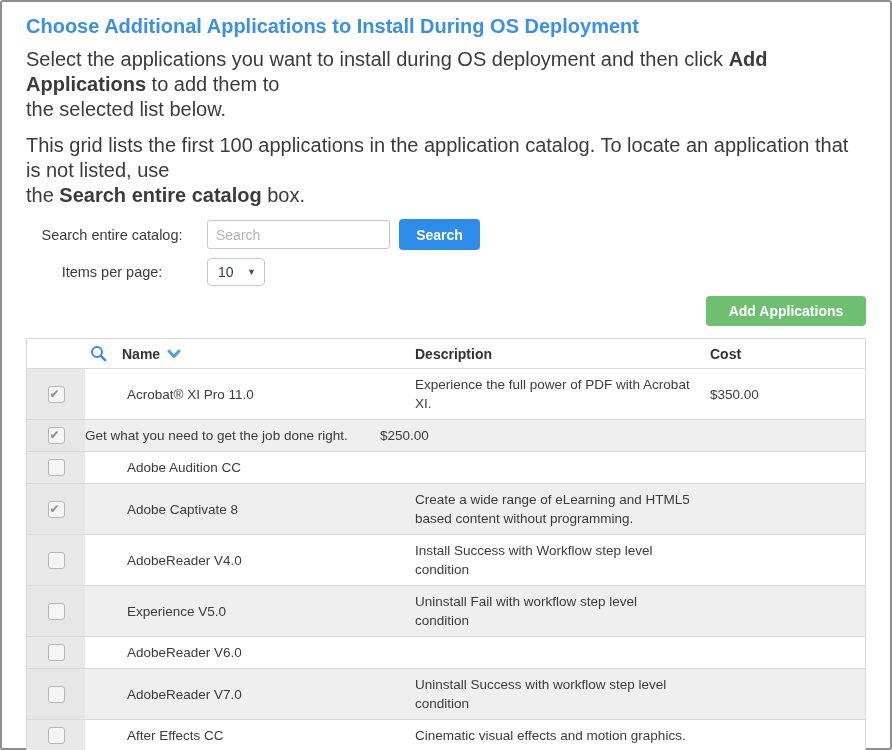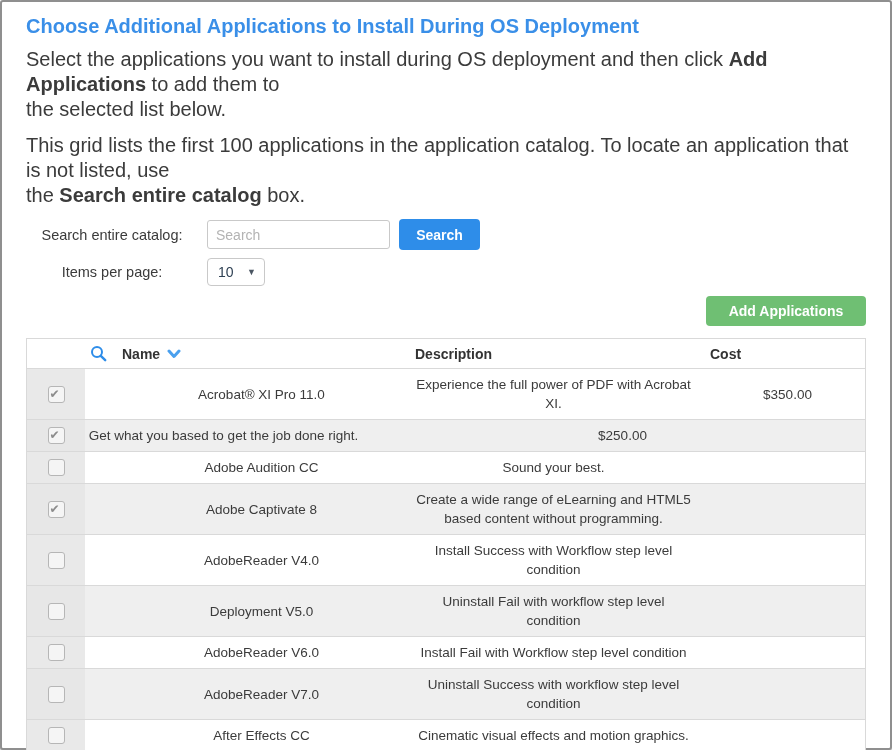--- a/index.html
+++ b/index.html
@@ -58,23 +58,23 @@
   }
   .select-value { font-size: 14px; color: #2e4053; }
   .select-arrow { font-size: 9px; color: #4a5562; }
 
   .add-row { display: flex; justify-content: flex-end; margin: 2px 0 12px 0; }
 
   
   .grid { border: 1px solid #d9d9d9; font-size: 13.5px; }
   .thead { display: flex; border-bottom: 1px solid #d9d9d9; background: #fff; }
   .th { font-weight: 700; color: #333; font-size: 14px; display: flex; align-items: center; }
-  .cell { box-sizing: border-box; text-align: center; }
+  .cell { box-sizing: border-box; }
   .col-check { width: 58px; display: flex; align-items: center; justify-content: center; }
-  .col-name  { width: 330px; padding-left: 23px; }
+  .col-name  { width: 330px; padding-left: 42px; }
   .col-desc  { width: 295px; padding-right: 18px; }
   .col-cost  { flex: 1; }
   .thead .col-check { height: 29px; }
   .thead .col-name { padding-left: 5px; }
   .name-header-label { margin: 0 7px 0 15px; }
   .trow { display: flex; align-items: center; border-bottom: 1px solid #d9d9d9; min-height: 31px; background: #fff; }
   .trow:last-child { border-bottom: none; }
   .trow.striped { background: #efefef; }
   .trow .col-check { align-self: stretch; background: #e9e9e9; }
   .trow.striped .col-check { background: #e7e7e7; }
@@ -164,29 +164,28 @@
             <span class="checkbox checked"></span>
           </div>
           <div class="cell col-name">Acrobat® XI Pro 11.0</div>
           <div class="cell col-desc">Experience the full power of PDF with Acrobat XI.</div>
           <div class="cell col-cost">$350.00</div>
         </div>
         <div class="trow striped">
           <div class="cell col-check">
             <span class="checkbox checked"></span>
           </div>
-          <div class="cell col-desc">Get what you based to get the job done right.</div>
+          <div class="cell col-desc">Get what you need to get the job done right.</div>
           <div class="cell col-cost">$250.00</div>
         </div>
         <div class="trow">
           <div class="cell col-check">
             <span class="checkbox"></span>
           </div>
           <div class="cell col-name">Adobe Audition CC</div>
-          <div class="cell col-desc">Sound your best.</div>
           <div class="cell col-cost"></div>
         </div>
         <div class="trow striped">
           <div class="cell col-check">
             <span class="checkbox checked"></span>
           </div>
           <div class="cell col-name">Adobe Captivate 8</div>
           <div class="cell col-desc">Create a wide range of eLearning and HTML5 based content without programming.</div>
           <div class="cell col-cost"></div>
         </div>
@@ -195,30 +194,29 @@
             <span class="checkbox"></span>
           </div>
           <div class="cell col-name">AdobeReader V4.0</div>
           <div class="cell col-desc">Install Success with Workflow step level condition</div>
           <div class="cell col-cost"></div>
         </div>
         <div class="trow striped">
           <div class="cell col-check">
             <span class="checkbox"></span>
           </div>
-          <div class="cell col-name">Deployment V5.0</div>
+          <div class="cell col-name">Experience V5.0</div>
           <div class="cell col-desc">Uninstall Fail with workflow step level condition</div>
           <div class="cell col-cost"></div>
         </div>
         <div class="trow">
           <div class="cell col-check">
             <span class="checkbox"></span>
           </div>
           <div class="cell col-name">AdobeReader V6.0</div>
-          <div class="cell col-desc">Install Fail with Workflow step level condition</div>
           <div class="cell col-cost"></div>
         </div>
         <div class="trow striped">
           <div class="cell col-check">
             <span class="checkbox"></span>
           </div>
           <div class="cell col-name">AdobeReader V7.0</div>
           <div class="cell col-desc">Uninstall Success with workflow step level condition</div>
           <div class="cell col-cost"></div>
         </div>

